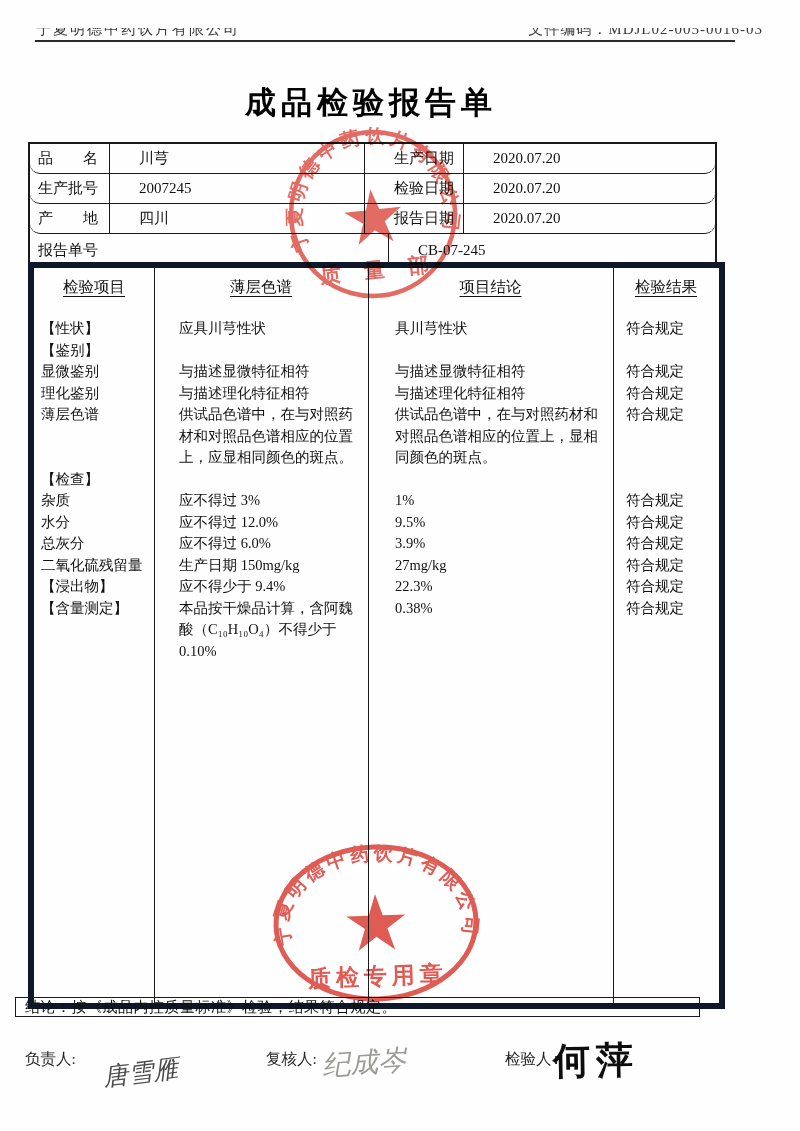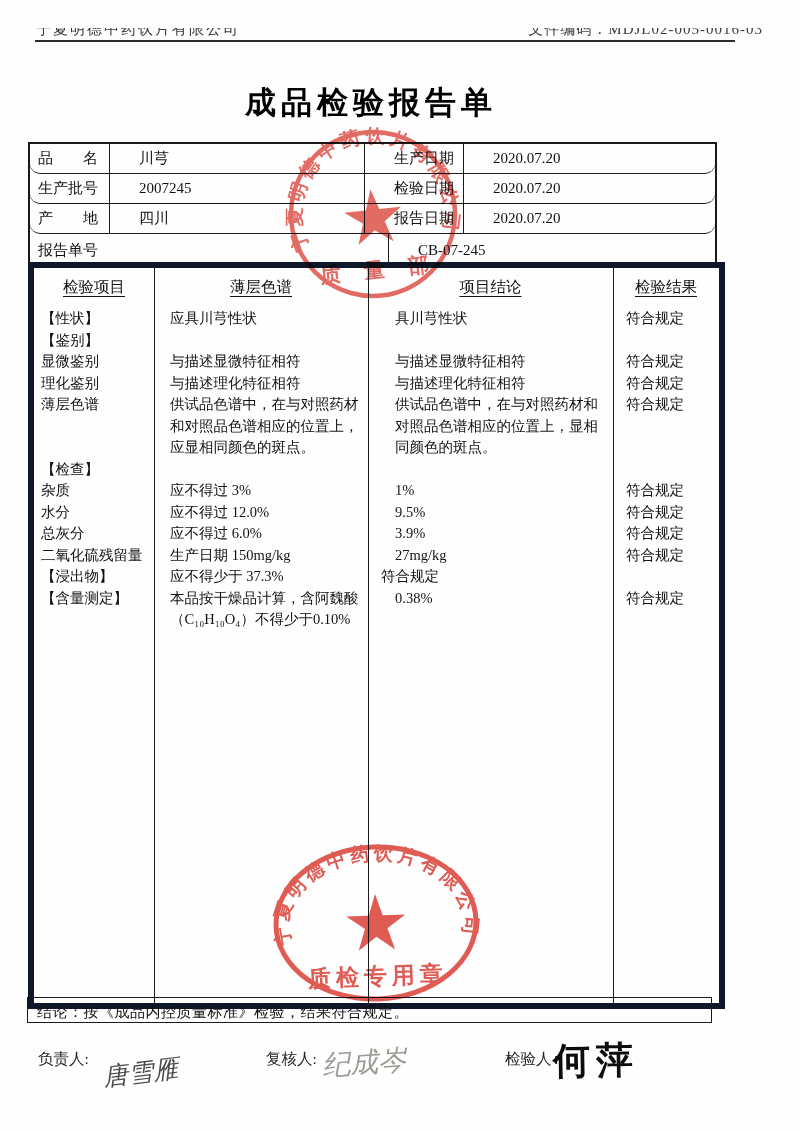--- a/index.html
+++ b/index.html
@@ -23,29 +23,29 @@
   .info-row.tall{height:32px;grid-template-columns:334px 351px;gap:24px;}
   .info-cell{display:flex;align-items:center;font-size:15px;padding-left:8px;box-sizing:border-box;white-space:nowrap;overflow:visible;}
   .info-cell.bl{border-left:1.5px solid #1a1a1a;padding-left:29px;}
   
   .main-table{position:absolute;left:28px;top:262px;width:685px;height:735px;border:6px solid #0f172a;box-sizing:content-box;}
   .vline{position:absolute;top:0;bottom:0;width:0;border-left:1.5px solid #1a1a1a;}
   .vline.v1{left:120px;} .vline.v2{left:334px;} .vline.v3{left:579px;}
   .mt-header{display:grid;grid-template-columns:120px 214px 245px 106px;height:38px;}
   .mt-header div{display:flex;align-items:center;justify-content:center;font-size:15.5px;
     text-decoration:underline;text-underline-offset:4px;}
-  .mt-body{margin-top:2px;}
+  .mt-body{margin-top:12px;}
   .mt-row{display:grid;grid-template-columns:120px 214px 245px 106px;font-size:14.5px;line-height:21.5px;}
   .c-item{padding-left:7px;}
-  .c-std{padding-left:16px;padding-right:1px;}
+  .c-std{padding-left:25px;padding-right:1px;}
   .c-res{padding-left:27px;padding-right:4px;}
   .c-con{padding-left:13px;}
   
-  .conclusion-box{position:absolute;left:27px;top:997px;width:685px;height:26px;border:1.5px solid #1a1a1a;
-    display:flex;align-items:flex-end;box-sizing:border-box;}
+  .conclusion-box{position:absolute;left:15px;top:997px;width:685px;height:20px;border:1.5px solid #1a1a1a;
+    display:flex;align-items:flex-start;box-sizing:border-box;}
   .conclusion-box span{font-size:15px;padding-left:9px;letter-spacing:.5px;}
   
   .sig-label{position:absolute;font-size:15.5px;color:#222;}
   .sig{position:absolute;white-space:nowrap;}
   .sig.s1{left:103px;top:1056px;font-size:25px;color:#4a4a4a;transform:rotate(-7deg);font-style:italic;}
   .sig.s2{left:322px;top:1044px;font-size:28px;color:#9b9b95;transform:rotate(-4deg);font-style:italic;}
   .sig.s3{left:553px;top:1036px;font-size:37px;color:#0d0d0d;font-weight:bold;transform:rotate(-1deg);letter-spacing:6px;}
   
   .stamp{position:absolute;mix-blend-mode:multiply;pointer-events:none;}
   .stamp-top{left:283px;top:119px;opacity:.82;transform:rotate(-6deg);}
@@ -159,37 +159,38 @@
         <div class="c-con">符合规定</div>
       </div>
       <div class="mt-row">
         <div class="c-item">二氧化硫残留量</div>
         <div class="c-std">生产日期 150mg/kg</div>
         <div class="c-res">27mg/kg</div>
         <div class="c-con">符合规定</div>
       </div>
       <div class="mt-row">
         <div class="c-item">【浸出物】</div>
-        <div class="c-std">应不得少于 37.3%</div>
+        <div class="c-std">应不得少于 9.4%</div>
+        <div class="c-res">22.3%</div>
         <div class="c-con">符合规定</div>
       </div>
       <div class="mt-row">
         <div class="c-item">【含量测定】</div>
         <div class="c-std">本品按干燥品计算，含阿魏酸（C₁₀H₁₀O₄）不得少于0.10%</div>
         <div class="c-res">0.38%</div>
         <div class="c-con">符合规定</div>
       </div>
     </div>
   </div>
 
   <div class="conclusion-box">
     <span>结论：按《成品内控质量标准》检验，结果符合规定。</span>
   </div>
 
-  <div class="sig-label" style="left:38px;top:1049px;font-family:Liberation Serif, serif;">负责人:</div>
+  <div class="sig-label" style="left:25px;top:1049px;font-family:Liberation Serif, serif;">负责人:</div>
   <div class="sig-label" style="left:266px;top:1049px;">复核人:</div>
   <div class="sig-label" style="left:505px;top:1049px;font-family:Liberation Mono, monospace;">检验人:</div>
 
   <div class="sig s1">唐雪雁</div>
   <div class="sig s2">纪成岑</div>
   <div class="sig s3">何萍</div>
 
   <svg class="stamp stamp-top" width="180" height="190" viewBox="0 0 180 190">
     <circle cx="90" cy="95" r="82" fill="none" stroke="#dd4a42" stroke-width="4.5"></circle>
     <path id="topArc" d="M 32,138 A 72,72 0 1 1 148,138" fill="none"></path>

